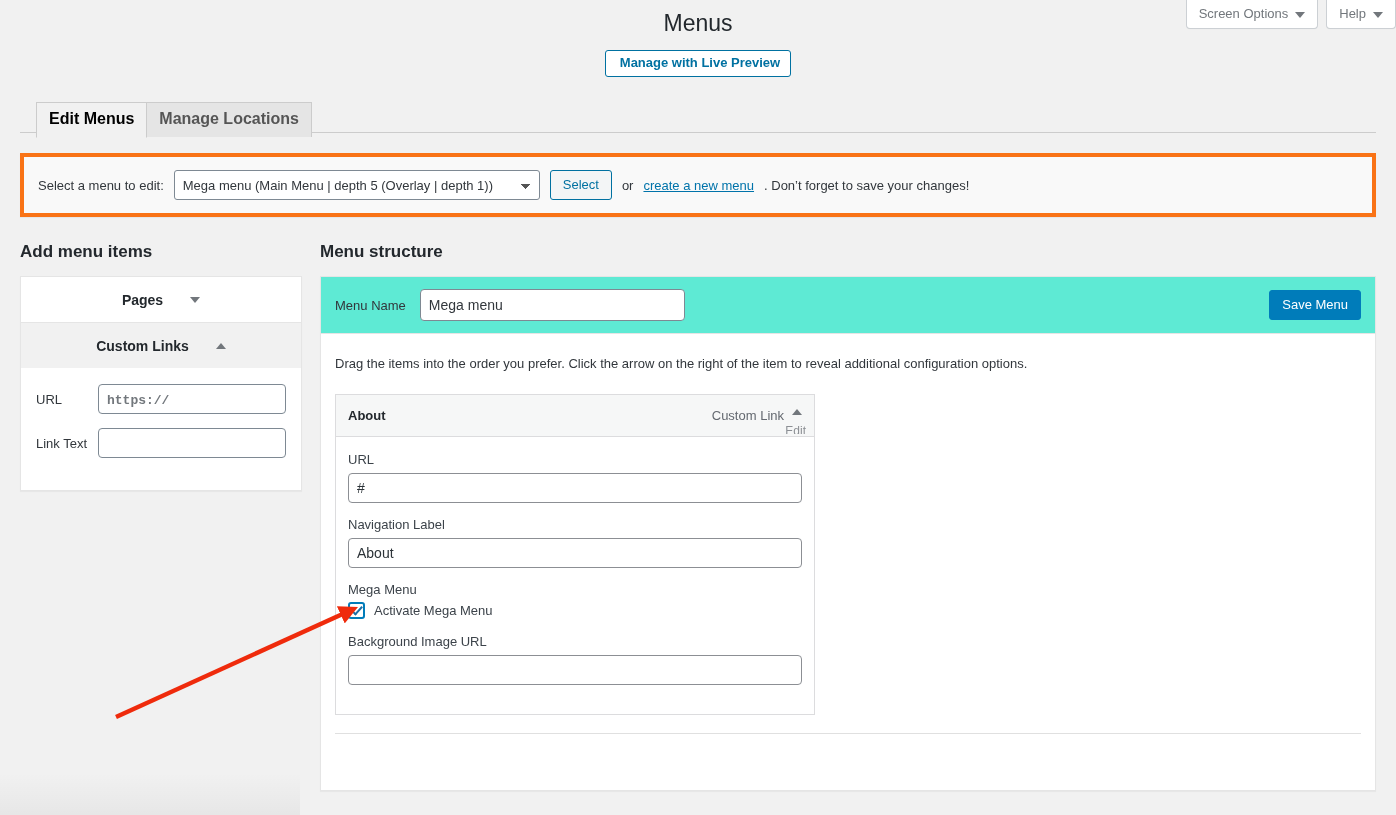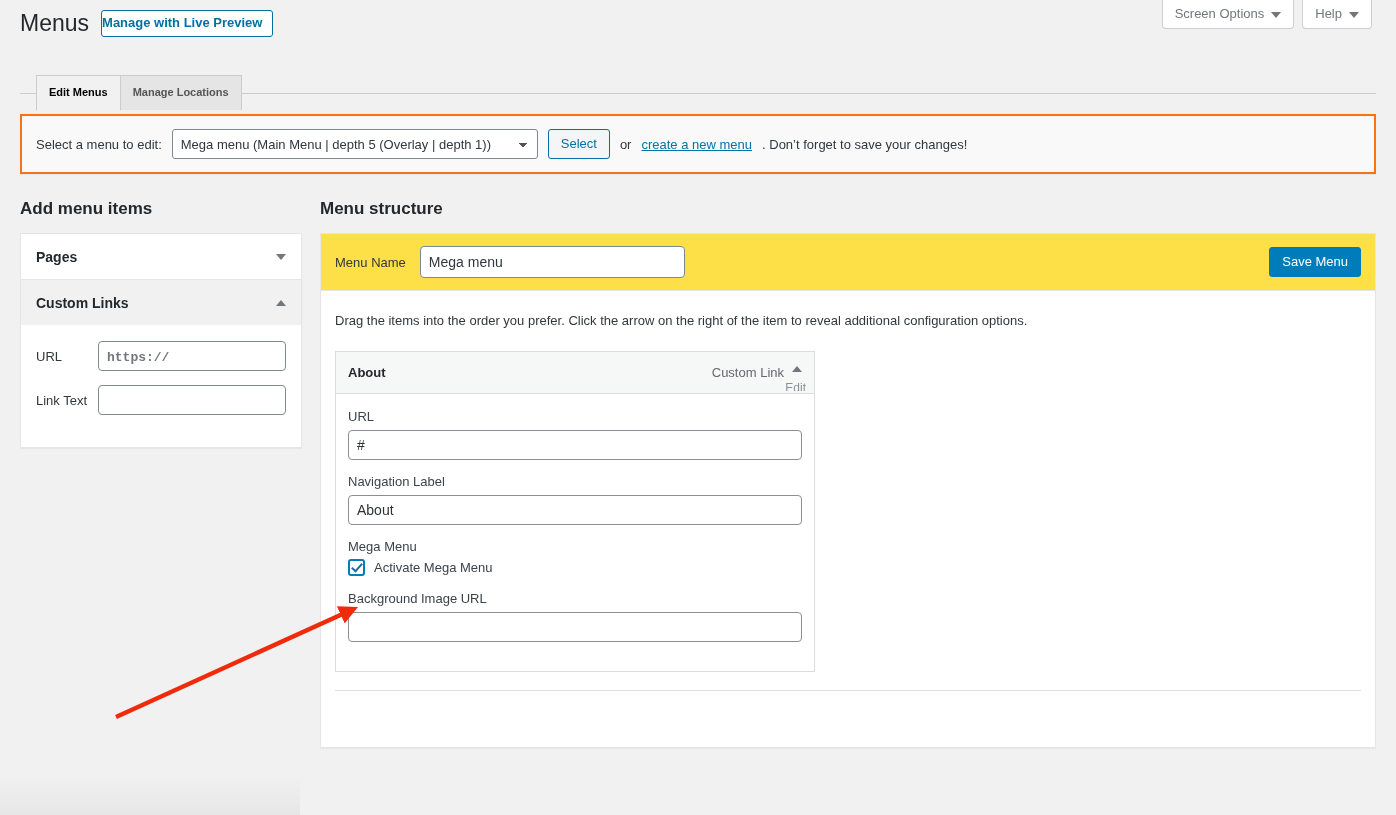--- a/index.html
+++ b/index.html
@@ -14,21 +14,21 @@
     font-size: 13px;
     color: #444;
     overflow: hidden;
     position: relative;
   }
 
   
   .topbtns {
     position: absolute;
     top: 0;
-    right: 24px;
+    right: 0;
     display: flex;
     gap: 8px;
     z-index: 5;
   }
   .tabbtn {
     background: #fff;
     border: 1px solid #ccd0d4;
     border-top: none;
     border-radius: 0 0 4px 4px;
     padding: 5px 12px 6px 12px;
@@ -52,35 +52,36 @@
   }
 
   
   .wrap { padding: 0 20px 0 20px; }
   .page-head {
     display: flex;
     align-items: center;
     gap: 12px;
     padding-top: 9px;
     margin-left: 0;
+    flex-direction: column;
   }
   h1.page-title {
     font-size: 23px;
     font-weight: 400;
     color: #23282d;
     margin: 0;
     line-height: 29px;
     padding: 0;
   }
   .page-title-action {
     background: #fff;
     border: 1px solid #0071a1;
     color: #0071a1;
     border-radius: 3px;
-    padding: 3px 10px 4px 0;
+    padding: 3px 10px 4px 14px;
     font-size: 13px;
     font-weight: 600;
     line-height: 18px;
     text-decoration: none;
     cursor: pointer;
     white-space: nowrap;
   }
 
   
   .notice {
@@ -133,44 +134,44 @@
     border-bottom: 1px solid #ccc;
     margin: 24px 0 0 0;
     padding-left: 16px;
     line-height: inherit;
     height: 32px;
     box-sizing: border-box;
   }
   .nav-tab {
     display: inline-block;
     position: relative;
-    top: 13px;
+    top: 1px;
     border: 1px solid #ccc;
     border-bottom: none;
     background: #e5e5e5;
     color: #555;
-    font-size: 11px;
+    font-size: 16px;
     font-weight: 600;
     line-height: 24px;
     padding: 4px 12px 6px 12px;
     text-decoration: none;
     margin-left: -1px;
     cursor: pointer;
   }
   .nav-tab:first-child { margin-left: 0; }
   .nav-tab-active {
     background: #f1f1f1;
     border-bottom: 1px solid #f1f1f1;
     color: #000;
   }
 
   
   .menu-select-bar {
     background: #f9f9f9;
-    border: 2px solid #f97316;
+    border: 4px solid #f97316;
     box-shadow: 0 1px 1px rgba(0,0,0,.04);
     margin-top: 20px;
     padding: 13px 14px;
     display: flex;
     align-items: center;
     gap: 10px;
     font-size: 13px;
     color: #32373c;
     height: 30px;
   }
@@ -234,21 +235,21 @@
   .accordion {
     border: 1px solid #e5e5e5;
     background: #fff;
     box-shadow: 0 1px 1px rgba(0,0,0,.04);
   }
   .accordion-section { border-bottom: 1px solid #e5e5e5; }
   .accordion-section:last-child { border-bottom: none; }
   .accordion-title {
     display: flex;
     align-items: center;
-    justify-content: space-between;
+    justify-content: center;
     padding: 12px 15px;
     font-size: 14px;
     font-weight: 700;
     color: #23282d;
     cursor: pointer;
     background: #fff;
     height: 21px;
     gap: 27px;
   }
   .accordion-title.open { background: #f1f1f1; }
@@ -296,21 +297,21 @@
   }
   .btn-row { display: flex; justify-content: flex-end; margin-top: 18px; }
 
   
   .panel {
     background: #fff;
     border: 1px solid #e5e5e5;
     box-shadow: 0 1px 1px rgba(0,0,0,.04);
   }
   .panel-head {
-    background: #fde047;
+    background: #5eead4;
     border-bottom: 1px solid #e5e5e5;
     padding: 12px 14px;
     display: flex;
     align-items: center;
     gap: 14px;
     height: 32px;
   }
   .panel-head label {
     font-size: 13px;
     color: #32373c;

